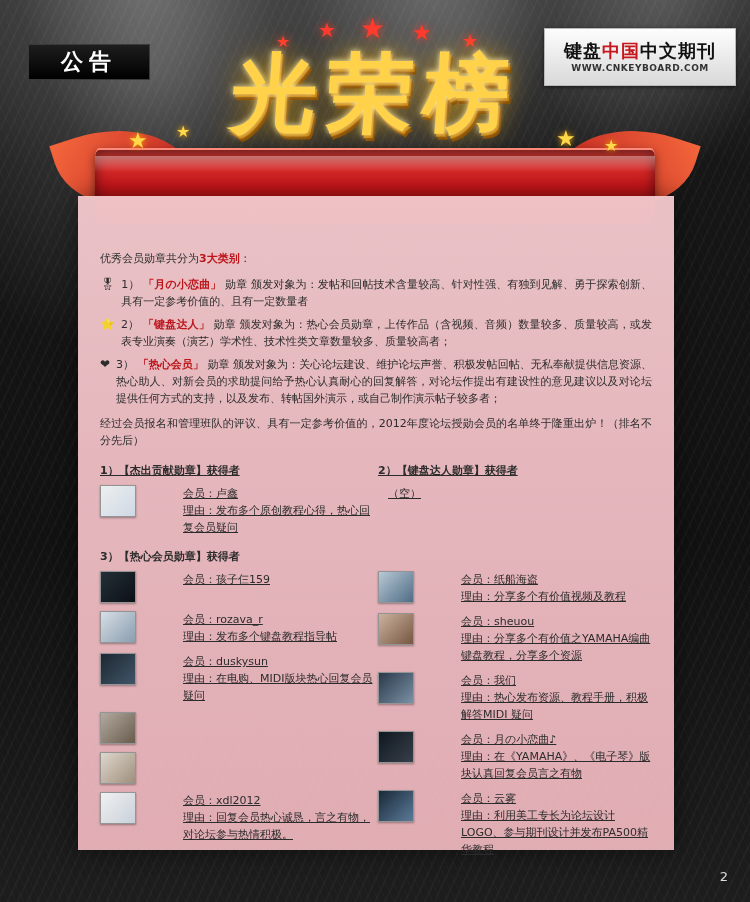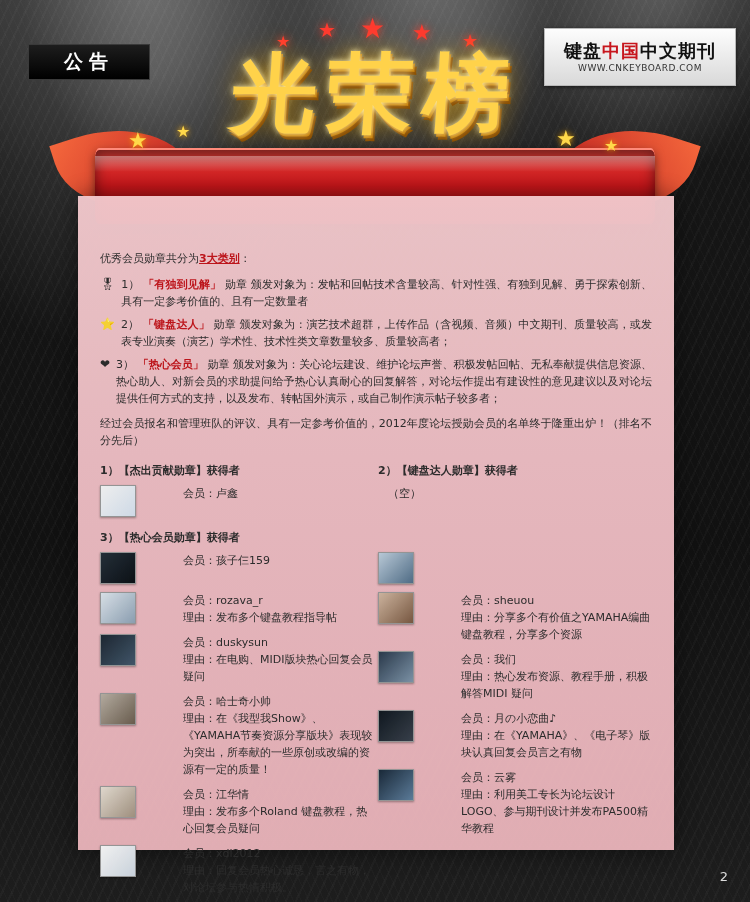--- a/index.html
+++ b/index.html
@@ -35,35 +35,35 @@
     top:-30px;
   }
   .spot.a{left:30px;transform:rotate(-8deg);}
   .spot.b{left:300px;}
   .spot.c{left:520px;transform:rotate(9deg);}
   .tag{
     position:absolute;left:28px;top:44px;
     width:120px;height:34px;
     background:linear-gradient(180deg,#1d1d1d,#000);
     border:1px solid #3a3a3a;
-    color:#fff;font-size:19px;font-weight:bold;
+    color:#fff;font-size:22px;font-weight:bold;
     display:flex;align-items:center;justify-content:center;
     letter-spacing:6px;
   }
   .logo{
     position:absolute;right:14px;top:28px;
     width:190px;height:56px;
     background:linear-gradient(180deg,#fdfdfd,#d9d9d9);
     border:1px solid #b9b9b9;
     display:flex;flex-direction:column;align-items:center;justify-content:center;
     box-shadow:0 1px 4px rgba(0,0,0,.6);
   }
   .logo-line1{font-size:18px;font-weight:bold;color:#111;letter-spacing:1px;line-height:1;}
   .logo-line1 em{font-style:normal;color:#c7161d;}
-  .logo-line2{font-size:9px;color:#333;letter-spacing:.5px;margin-top:3px;}
+  .logo-line2{font-size:9px;color:#333;letter-spacing:.5px;margin-top:3px;font-weight:bold;}
   .hero{
     position:absolute;left:0;top:36px;width:750px;text-align:center;
   }
   .hero-title{
     display:inline-block;
     font-family:"DejaVu Serif","Liberation Serif",serif;
     font-size:86px;font-weight:bold;letter-spacing:10px;
     color:#ffd24a;
     text-shadow:
       0 0 6px #fff2b0,
@@ -114,31 +114,31 @@
     opacity:.96;
     box-shadow:0 0 22px rgba(0,0,0,.5);
   }
   .card-inner{
     position:absolute;left:0;top:0;right:0;bottom:0;
     padding:54px 22px 14px 22px;
     box-sizing:border-box;
     color:#2d2d2d;
     font-size:11px;line-height:17px;
   }
-  .red{color:#c3151b;font-weight:bold;text-decoration:underline;}
+  .red{color:#c3151b;font-weight:bold;}
   p.para{margin:0 0 9px 0;text-align:justify;}
   .cat-list{margin:0 0 8px 0;padding:0;list-style:none;}
   .cat-list li{
     display:flex;gap:6px;margin-bottom:6px;align-items:flex-start;
     text-align:justify;
   }
   .medal{flex:0 0 auto;font-size:12px;line-height:16px;}
   .cat-name{color:#c3151b;font-weight:bold;}
   .section-title{font-weight:bold;margin:4px 0 6px 0;font-size:11px;}
-  .cols{display:flex;gap:4px;}
+  .cols{display:flex;gap:4px;text-decoration:underline;}
   .col{flex:1 1 0;min-width:0;}
   .winner{
     display:flex;gap:7px;margin-bottom:8px;align-items:flex-start;
   }
   .thumb{
     flex:0 0 auto;width:34px;height:30px;border:1px solid #9a9a9a;
     background:linear-gradient(135deg,#6f7b86,#2f3740);
     box-shadow:0 1px 2px rgba(0,0,0,.35);
   }
   .thumb.t1{background:linear-gradient(135deg,#f7f7f7,#d6e2ef);}
@@ -210,30 +210,30 @@
 
     <p class="para">
       <span>优秀会员勋章共分为</span><span class="red">3大类别</span><span>：</span>
     </p>
 
     <ul class="cat-list">
       <li>
         <span class="medal">🎖</span>
         <span>
           <span>1）</span>
-          <span class="cat-name">「有独到见解」</span>
+          <span class="cat-name">「月の小恋曲」</span>
           <span>勋章 颁发对象为：发帖和回帖技术含量较高、针对性强、有独到见解、勇于探索创新、具有一定参考价值的、且有一定数量者</span>
         </span>
       </li>
       <li>
         <span class="medal">⭐</span>
         <span>
           <span>2）</span>
           <span class="cat-name">「键盘达人」</span>
-          <span>勋章 颁发对象为：演艺技术超群，上传作品（含视频、音频）中文期刊、质量较高，或发表专业演奏（演艺）学术性、技术性类文章数量较多、质量较高者；</span>
+          <span>勋章 颁发对象为：热心会员勋章，上传作品（含视频、音频）数量较多、质量较高，或发表专业演奏（演艺）学术性、技术性类文章数量较多、质量较高者；</span>
         </span>
       </li>
       <li>
         <span class="medal">❤</span>
         <span>
           <span>3）</span>
           <span class="cat-name">「热心会员」</span>
           <span>勋章 颁发对象为：关心论坛建设、维护论坛声誉、积极发帖回帖、无私奉献提供信息资源、热心助人、对新会员的求助提问给予热心认真耐心的回复解答，对论坛作提出有建设性的意见建议以及对论坛提供任何方式的支持，以及发布、转帖国外演示，或自己制作演示帖子较多者；</span>
         </span>
       </li>
@@ -241,20 +241,21 @@
 
     <p class="para">经过会员报名和管理班队的评议、具有一定参考价值的，2012年度论坛授勋会员的名单终于隆重出炉！（排名不分先后）</p>
 
     <div class="cols">
       <div class="col">
         <div class="section-title">1）【杰出贡献勋章】获得者</div>
         <div class="winner">
           <div class="thumb t1"></div>
           <div class="w-text">
             <p class="w-name">会员：卢鑫</p>
+            <p class="w-reason">理由：发布多个原创教程心得，热心回复会员疑问</p>
           </div>
         </div>
       </div>
       <div class="col">
         <div class="section-title">2）【键盘达人勋章】获得者</div>
         <p class="empty">（空）</p>
       </div>
     </div>
 
     <div class="section-title">3）【热心会员勋章】获得者</div>
@@ -280,48 +281,44 @@
         <div class="winner">
           <div class="thumb t4"></div>
           <div class="w-text">
             <p class="w-name">会员：duskysun</p>
             <p class="w-reason">理由：在电购、MIDI版块热心回复会员疑问</p>
           </div>
         </div>
 
         <div class="winner">
           <div class="thumb t5"></div>
-          <div class="w-text">
-            <p class="w-name">会员：哈士奇小帅</p>
-            <p class="w-reason">理由：在《我型我Show》、《YAMAHA节奏资源分享版块》表现较为突出，所奉献的一些原创或改编的资源有一定的质量！</p>
-          </div>
         </div>
 
         <div class="winner">
           <div class="thumb t6"></div>
-          <div class="w-text">
-            <p class="w-name">会员：江华情</p>
-            <p class="w-reason">理由：发布多个Roland 键盘教程，热心回复会员疑问</p>
-          </div>
         </div>
 
         <div class="winner">
           <div class="thumb t7"></div>
           <div class="w-text">
             <p class="w-name">会员：xdl2012</p>
             <p class="w-reason">理由：回复会员热心诚恳，言之有物，对论坛参与热情积极。</p>
           </div>
         </div>
 
       </div>
 
       <div class="col">
 
         <div class="winner">
           <div class="thumb t8"></div>
+          <div class="w-text">
+            <p class="w-name">会员：纸船海盗</p>
+            <p class="w-reason">理由：分享多个有价值视频及教程</p>
+          </div>
         </div>
 
         <div class="winner">
           <div class="thumb t9"></div>
           <div class="w-text">
             <p class="w-name">会员：sheuou</p>
             <p class="w-reason">理由：分享多个有价值之YAMAHA编曲键盘教程，分享多个资源</p>
           </div>
         </div>
 

